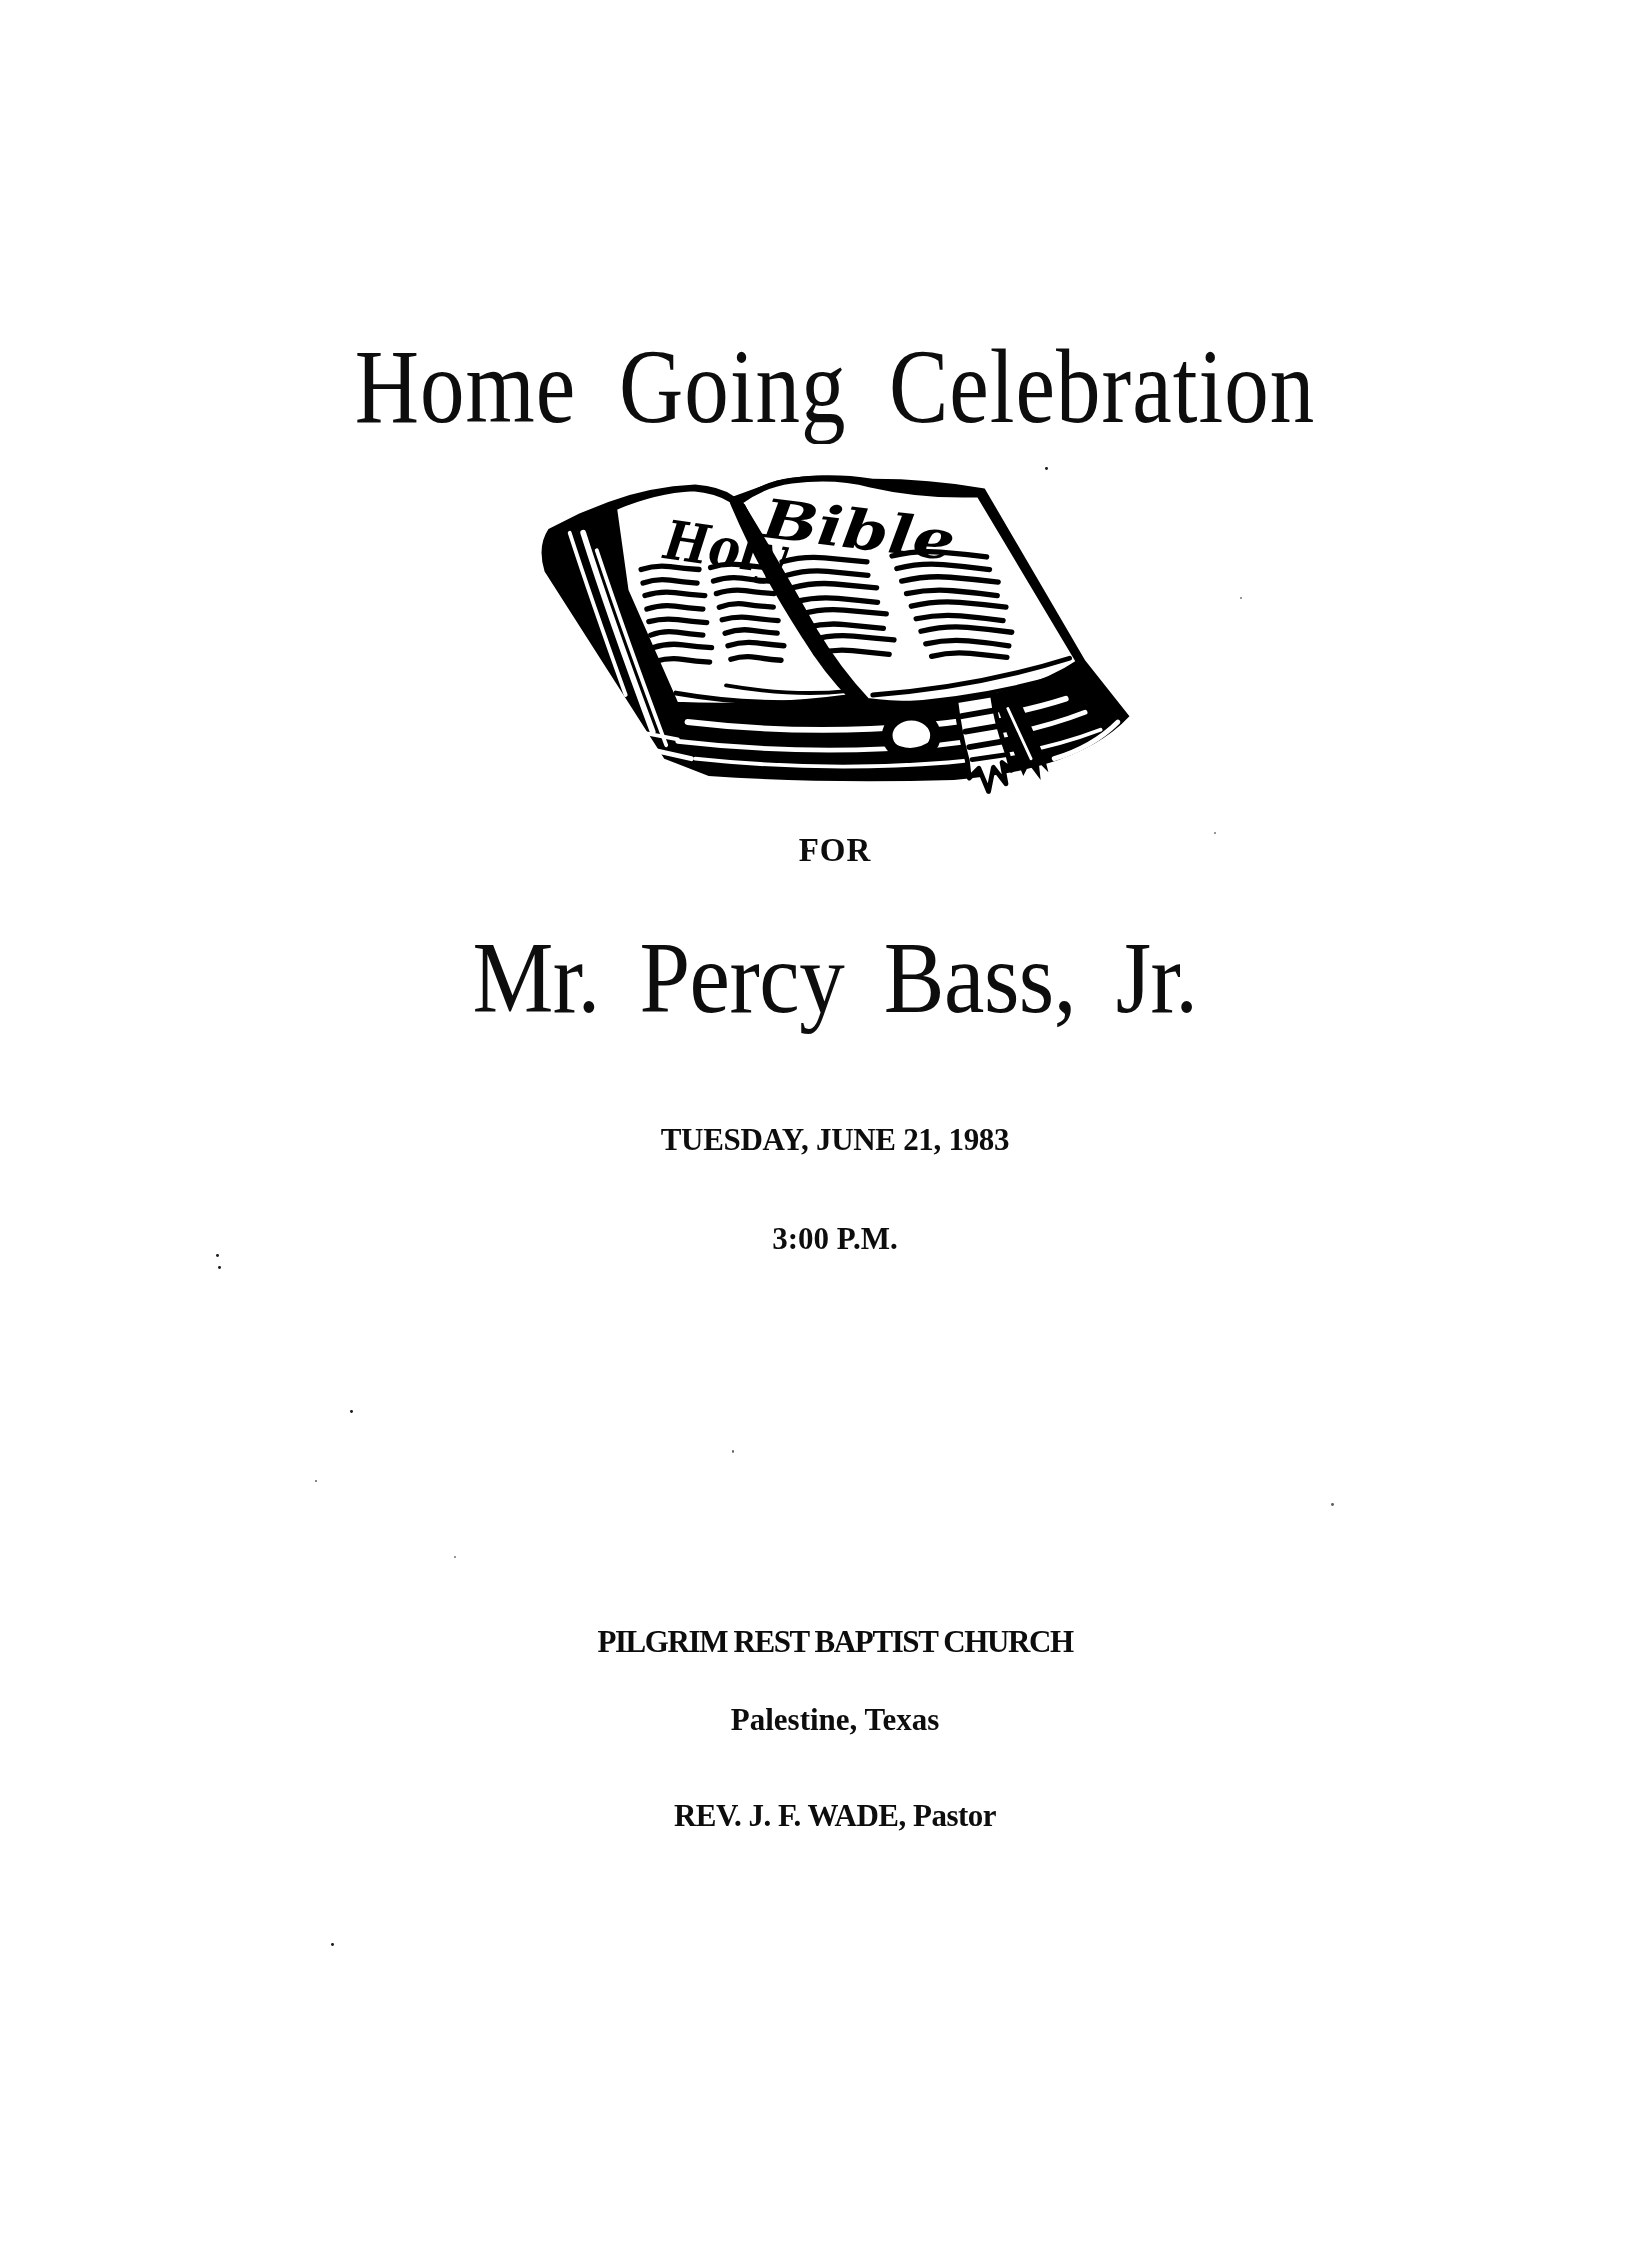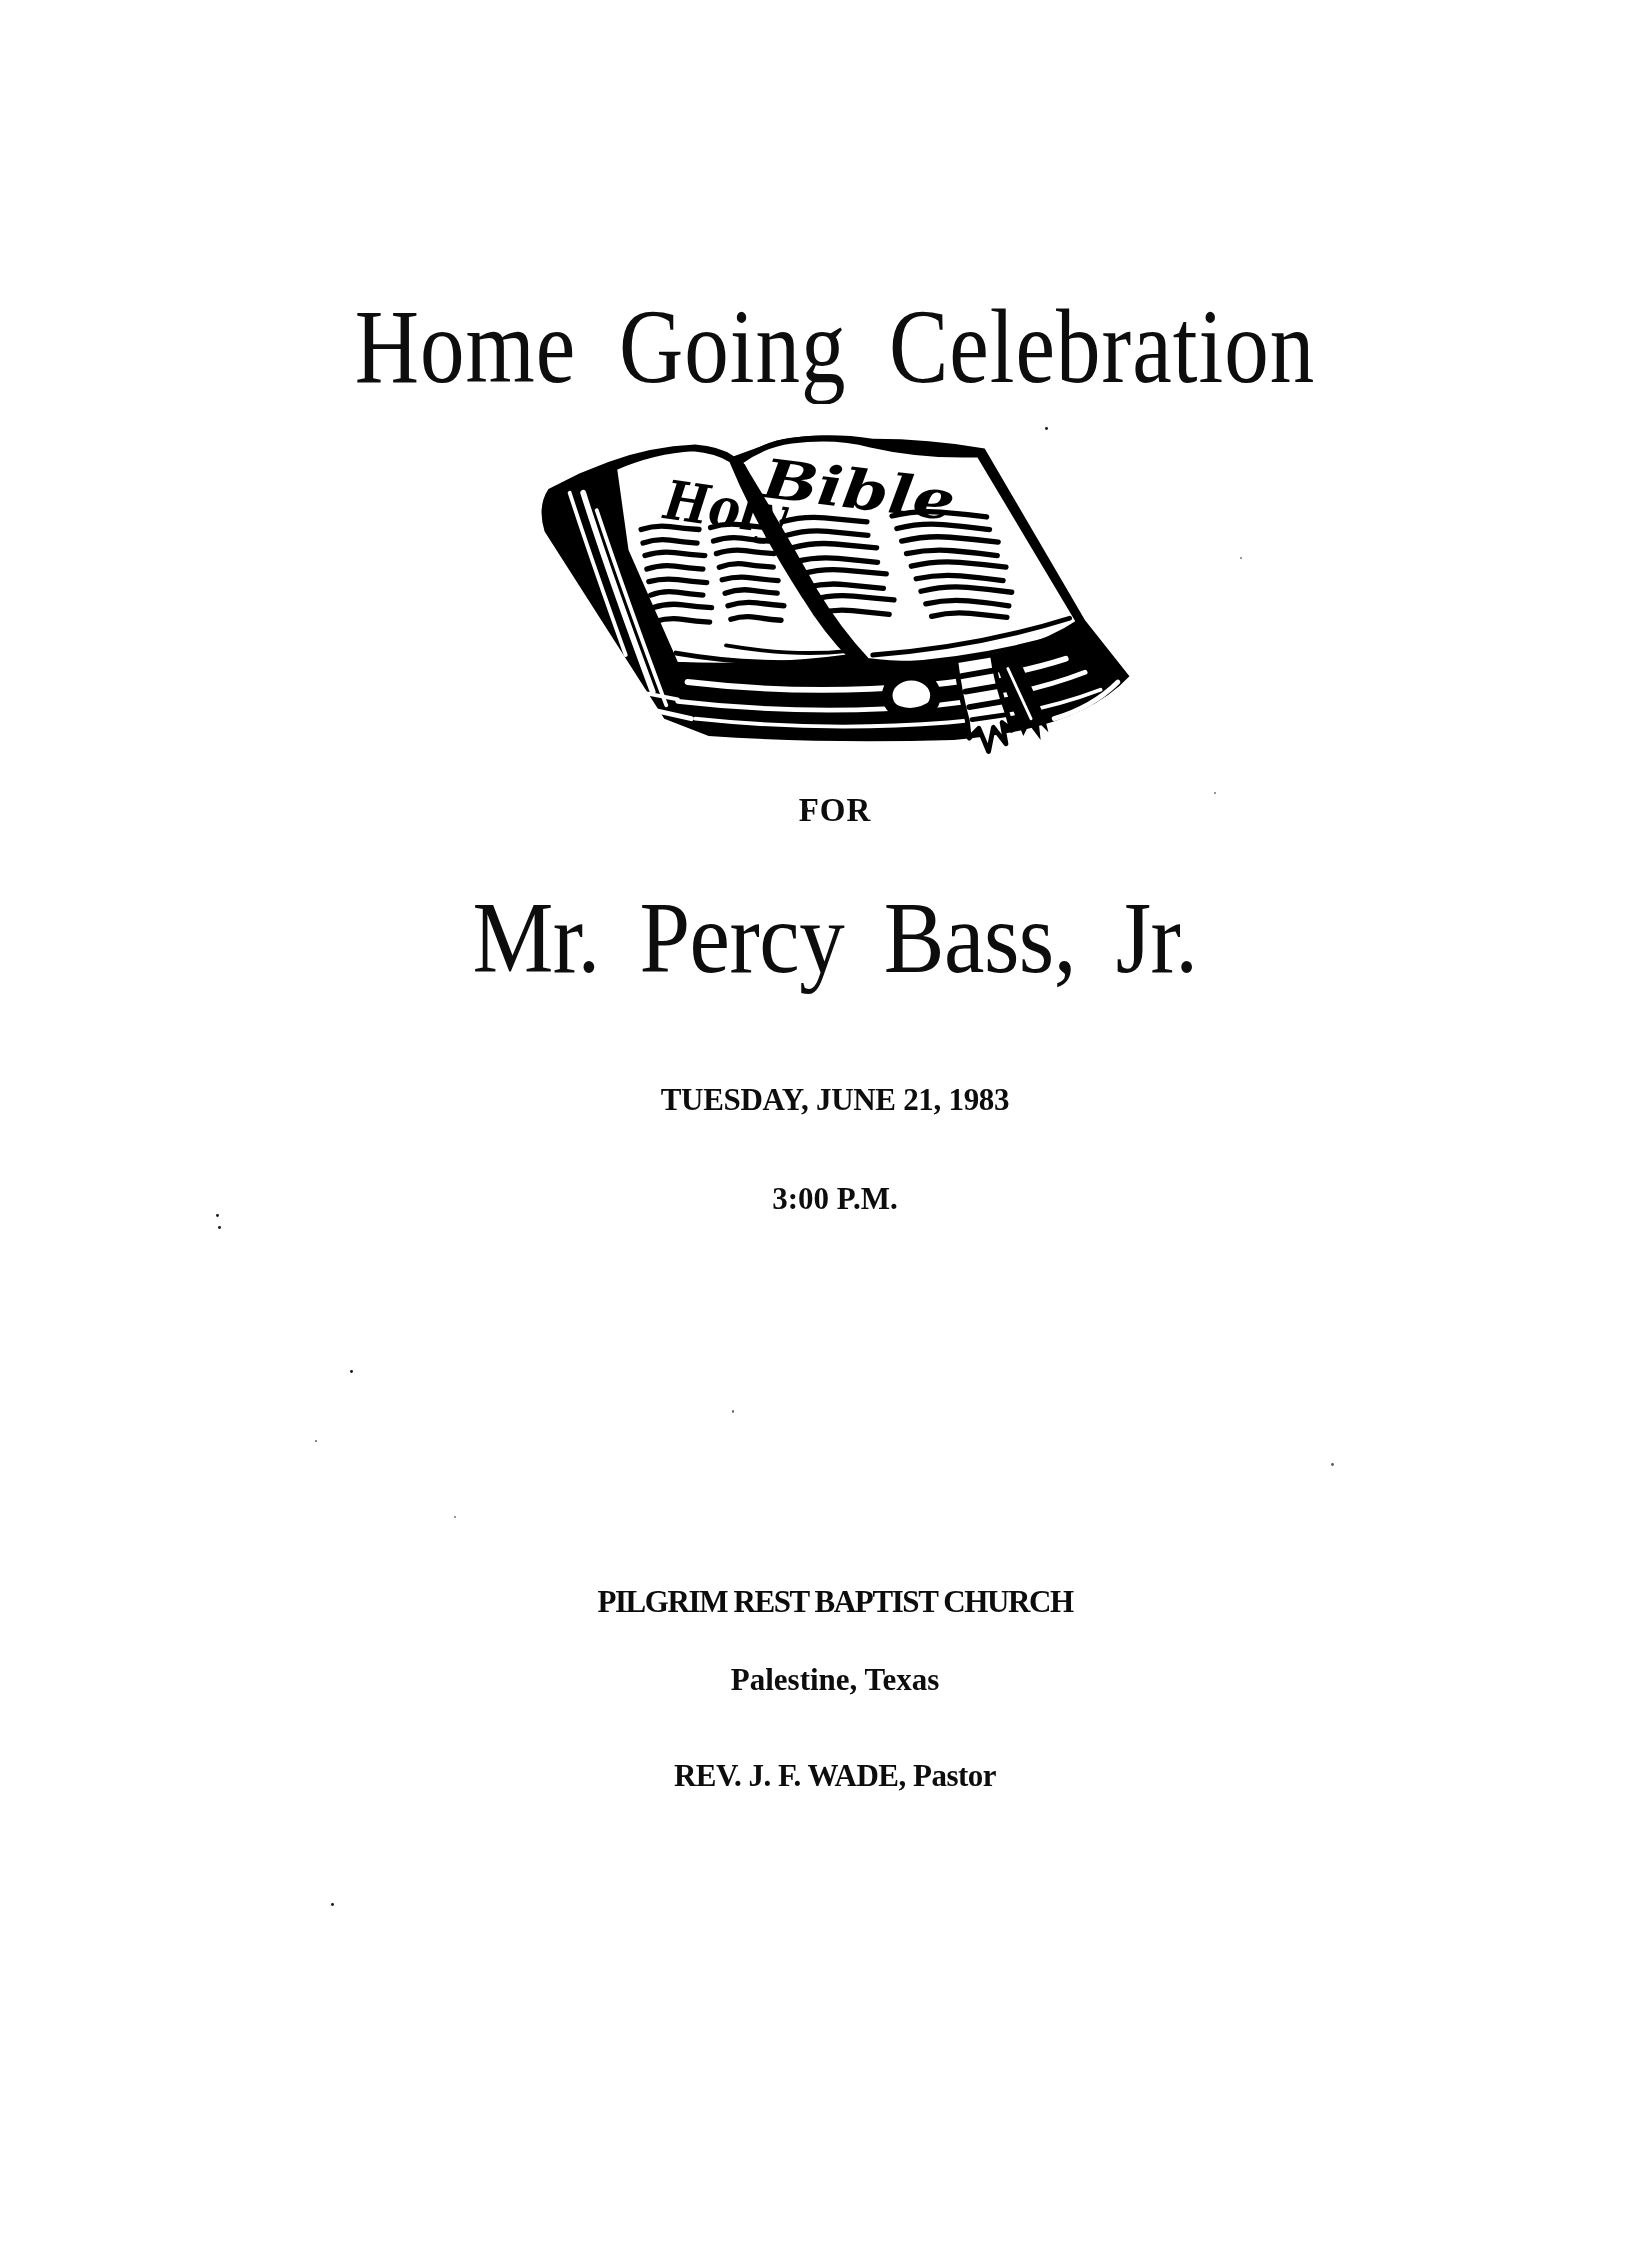--- a/index.html
+++ b/index.html
@@ -4,21 +4,21 @@
 <style>
   html,body{margin:0;padding:0;}
   body{
     width:1641px;height:2257px;
     background:#ffffff;
     overflow:hidden;
     position:relative;
     font-family:"Liberation Serif", serif;
     color:#0d0d0d;
   }
-  .page{position:absolute;inset:0;}
+  .page{position:absolute;inset:0;margin-top:40px;}
   .line{
     position:absolute;left:0;width:1670px;
     text-align:center;white-space:nowrap;
     color:#0d0d0d;
   }
   .display{
     font-family:"Liberation Serif", serif;
     font-weight:400;
     transform-origin:50% 0;
   }

